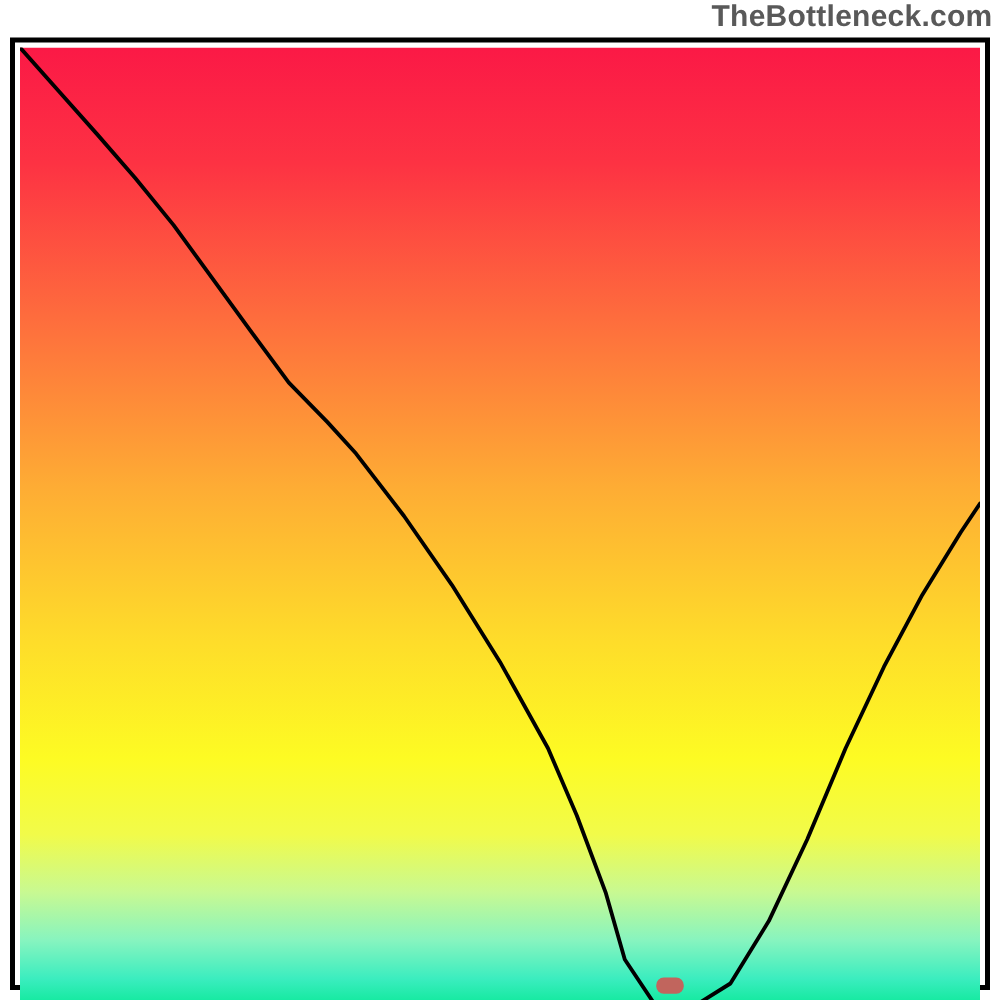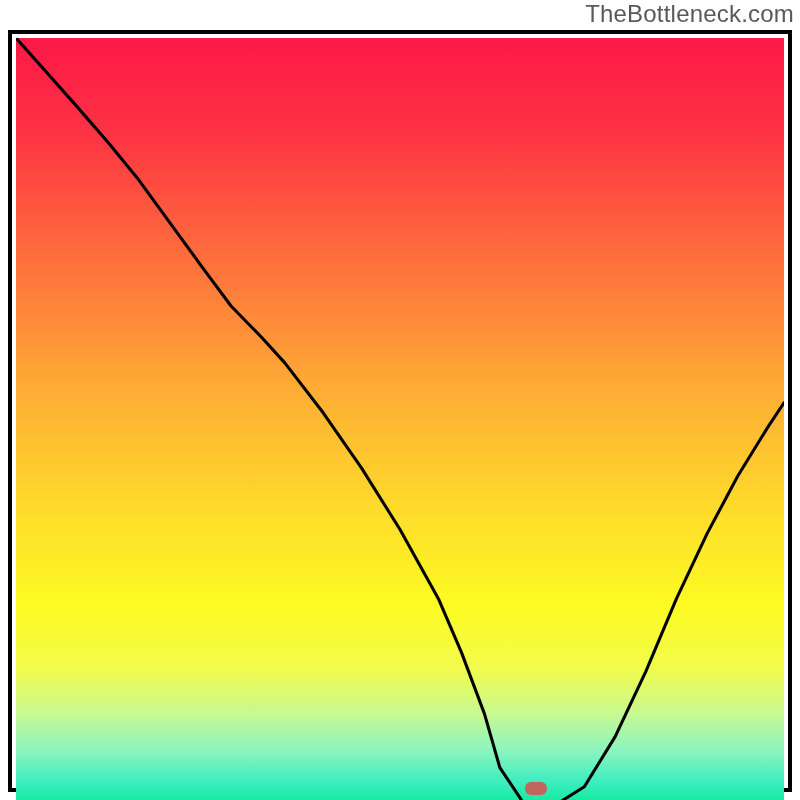--- a/index.html
+++ b/index.html
@@ -14,21 +14,21 @@
   .page {
     position: relative;
     width: 800px;
     height: 800px;
   }
   .watermark {
     position: absolute;
     top: 0px;
     right: 6px;
     font-size: 24px;
-    font-weight: 400;
+    font-weight: 700;
     color: #595959;
     letter-spacing: 0.2px;
   }
   .frame {
     position: absolute;
     left: 8px;
     top: 30px;
     width: 784px;
     height: 762px;
     box-sizing: border-box;

